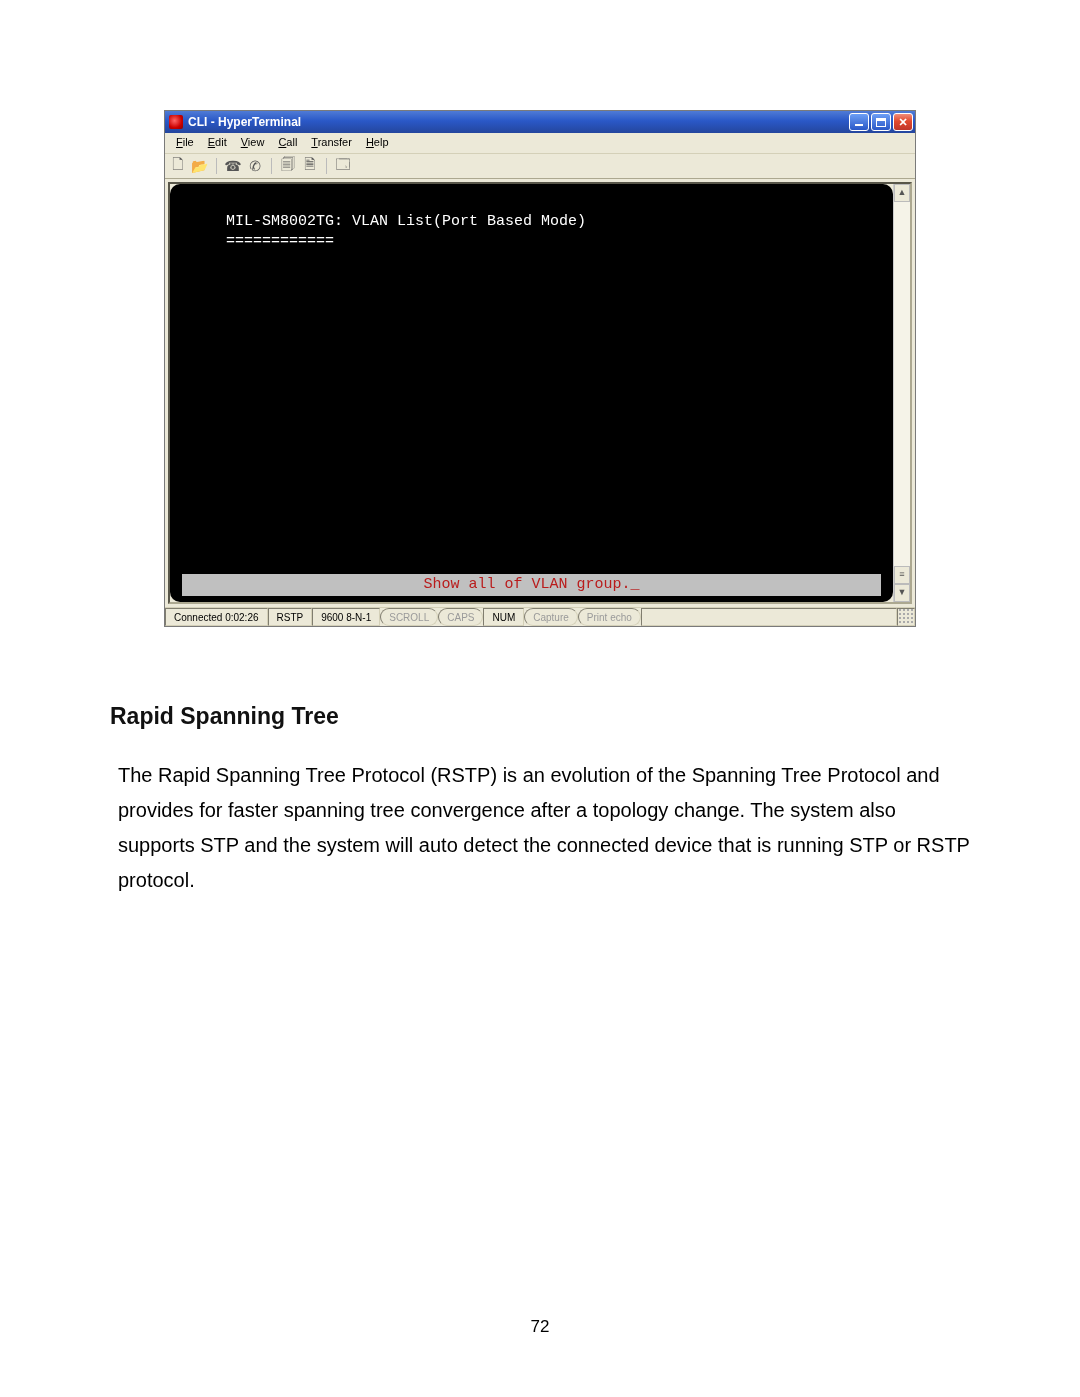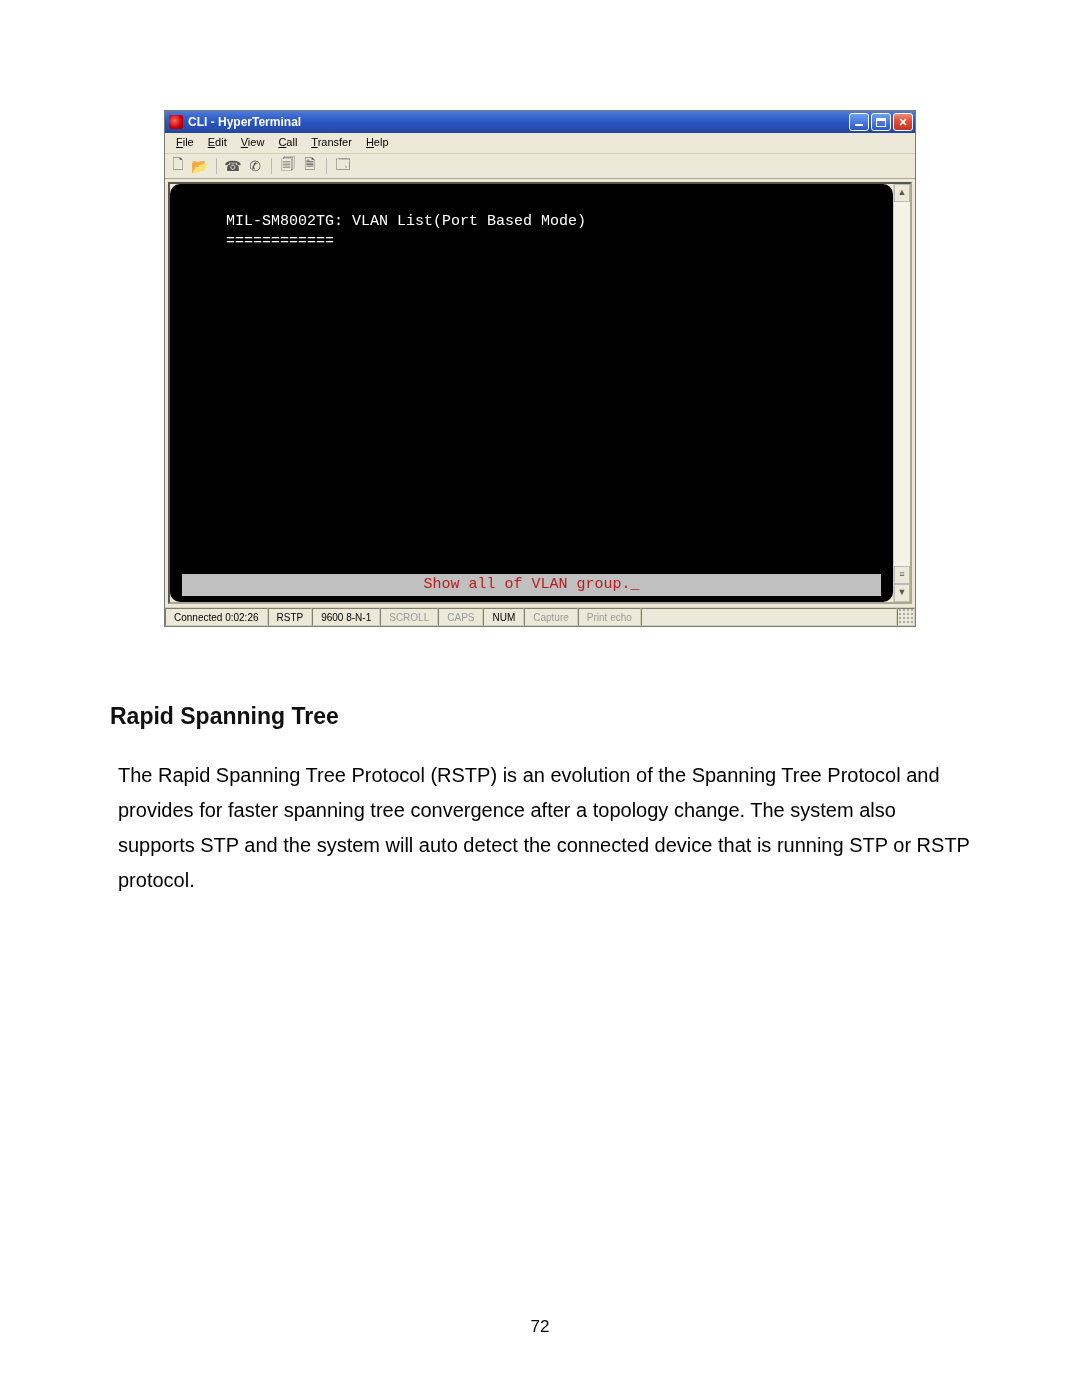--- a/index.html
+++ b/index.html
@@ -170,21 +170,21 @@
     font-family: Tahoma, Arial, sans-serif;
     font-size: 10px;
   }
   .statusbar .cell {
     border: 1px inset #d4d0b8;
     padding: 1px 8px;
     display: flex;
     align-items: center;
     white-space: nowrap;
   }
-  .statusbar .cell.gray { color: #9a9a9a; }
+  .statusbar .cell.gray { color: #9a9a9a; border-radius: 9px; }
   .statusbar .grip {
     width: 16px;
     border: 1px inset #d4d0b8;
     background-image: radial-gradient(#aaa 1px, transparent 1px);
     background-size: 4px 4px;
     background-position: 4px 3px;
   }
 
   .caption {
     text-align: center;

